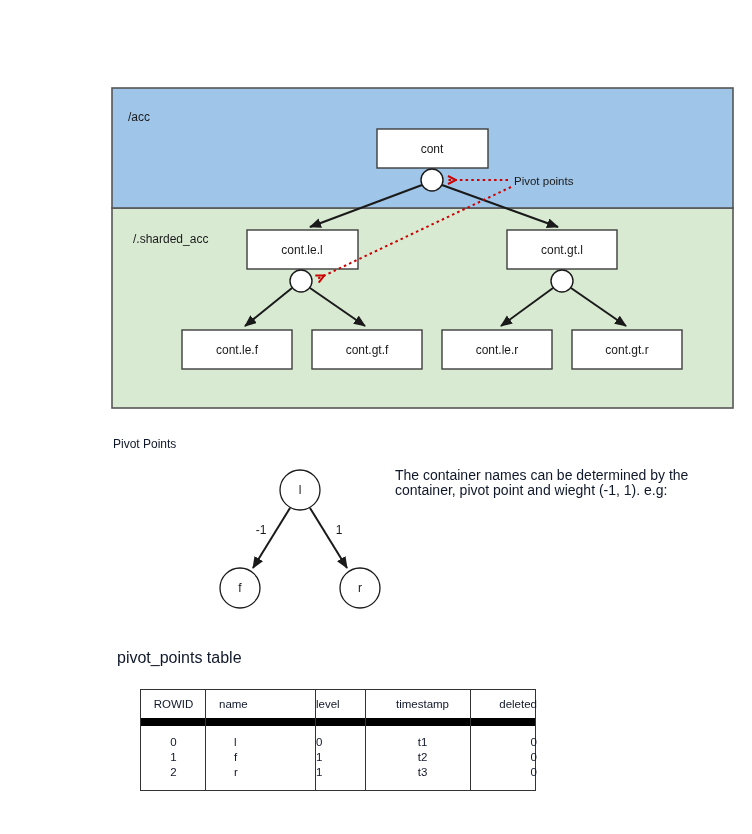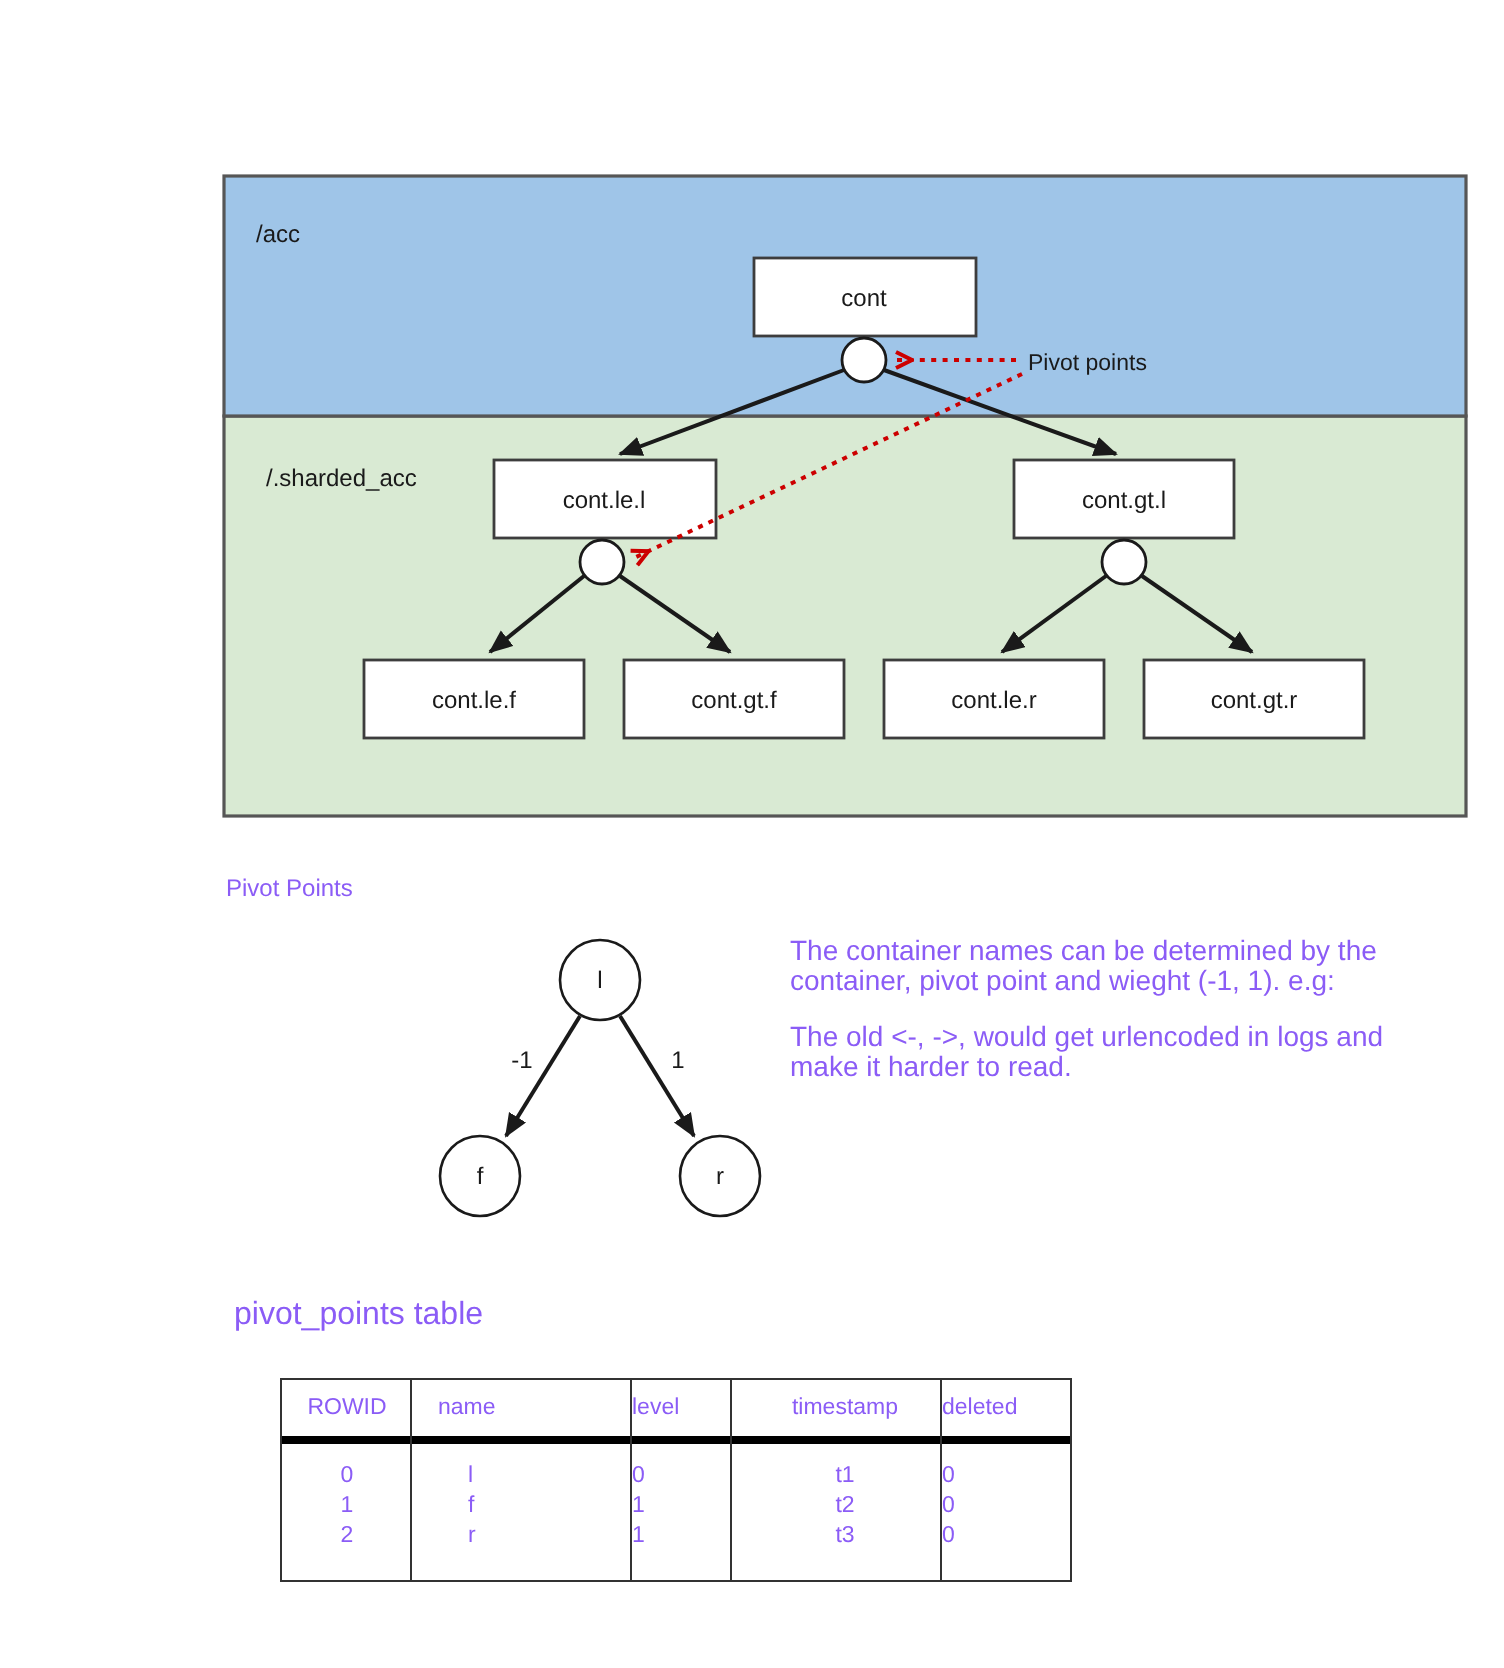--- a/index.html
+++ b/index.html
@@ -1,41 +1,41 @@
 <!DOCTYPE html>
 <html><head>
 <meta charset="utf-8">
 <style>
   html,body{margin:0;padding:0;background:#ffffff;}
   .canvas{
     position:relative;width:752px;height:834px;background:#ffffff;overflow:hidden;
-    font-family:"Liberation Sans","DejaVu Sans",sans-serif;color:#8b5cf6;
+    font-family:"Liberation Sans","DejaVu Sans",sans-serif;color:#0f172a;
   }
   svg{position:absolute;left:0;top:0;}
   svg text{font-family:"Liberation Sans","DejaVu Sans",sans-serif;fill:#1a1a1a;}
   .top-diagram{left:0;top:0;}
   .pivot-tree{left:200px;top:460px;}
   .pp-heading{position:absolute;left:113px;top:437px;font-size:12px;}
   .explanation{position:absolute;left:395px;top:468px;width:345px;font-size:14px;line-height:15px;}
   .explanation p{margin:0 0 13px 0;white-space:pre-wrap;}
   .explanation p:last-child{margin-bottom:0;}
   .tbl-heading{position:absolute;left:117px;top:649px;font-size:16px;}
   .ppt-table{
     position:absolute;left:140px;top:689px;width:396px;height:102px;
     border:1.5px solid #333;box-sizing:border-box;font-size:11.5px;
   }
-  .t-header{display:flex;height:28px;align-items:center;border-bottom:4px solid #000000;}
+  .t-header{display:flex;height:28px;align-items:center;border-bottom:8px solid #000000;}
   .t-body{padding-top:8px;}
   .t-row{display:flex;height:15px;align-items:center;}
   .cell{box-sizing:border-box;flex:0 0 auto;}
   .c0{width:65px;text-align:center;}
   .c1{width:110px;text-align:left;}
   .c2{width:50px;}
   .c3{width:105px;text-align:center;padding-left:8px;}
-  .c4{width:66px;text-align:left;}
+  .c4{width:66px;text-align:right;}
   .t-header .c1{padding-left:13px;}
   .t-body .c1{padding-left:28px;}
   .vline{position:absolute;top:0;bottom:0;width:1px;background:#333;}
   .vl0{left:64px;} .vl1{left:174px;} .vl2{left:224px;} .vl3{left:329px;}
   .note{position:absolute;left:578px;top:699px;width:170px;font-size:11.5px;line-height:14.6px;white-space:pre-wrap;}
 </style>
 </head>
 <body>
 
 <div class="canvas">
@@ -105,22 +105,20 @@
     <text x="100" y="34" font-size="12" text-anchor="middle">l</text>
     <text x="40" y="132" font-size="12" text-anchor="middle">f</text>
     <text x="160" y="132" font-size="12" text-anchor="middle">r</text>
     <text x="61" y="74" font-size="12" text-anchor="middle">-1</text>
     <text x="139" y="74" font-size="12" text-anchor="middle">1</text>
   </svg>
 
   <div class="explanation">
     <p>The container names can be determined by the
 container, pivot point and wieght (-1, 1). e.g:</p>
-    <p>The old &lt;-, -&gt;, would get urlencoded in logs and
-make it harder to read.</p>
   </div>
 
   <div class="tbl-heading">pivot_points table</div>
 
   <div class="ppt-table">
     <div class="t-header">
       <div class="cell c0">ROWID</div>
       <div class="cell c1">name</div>
       <div class="cell c2">level</div>
       <div class="cell c3">timestamp</div>

